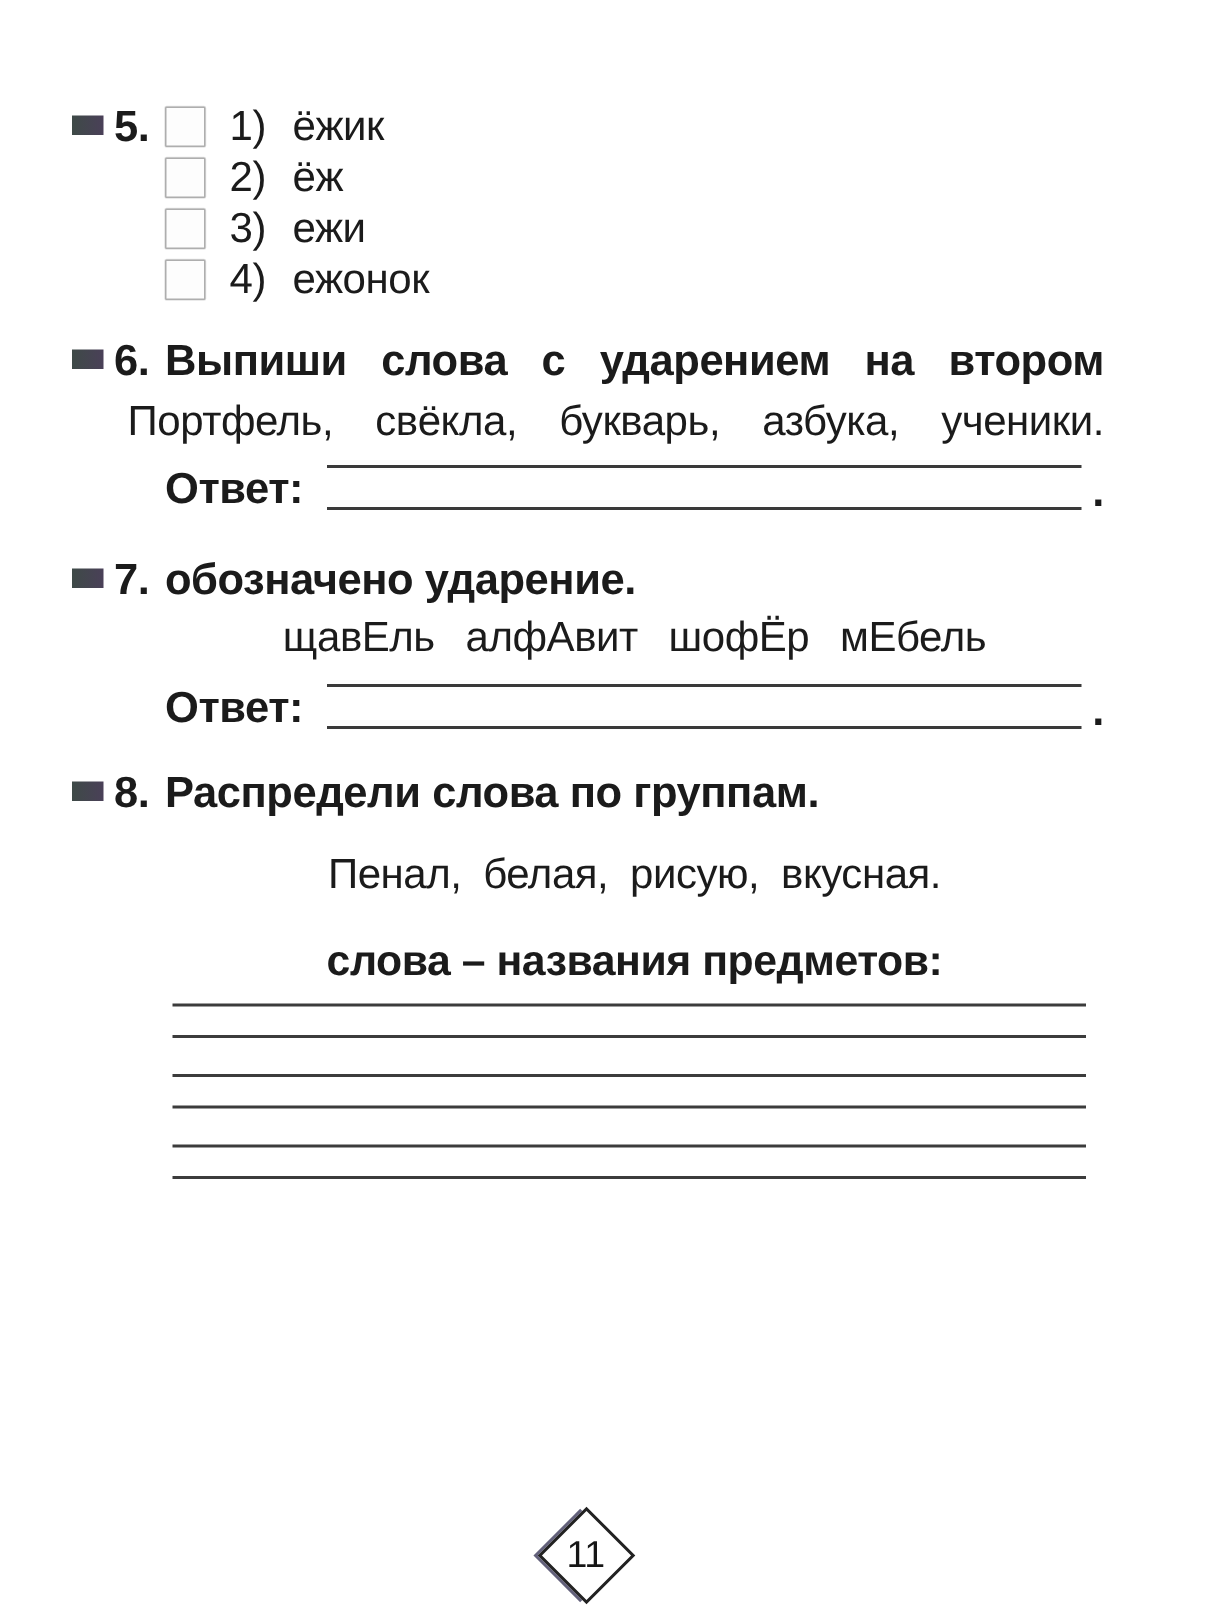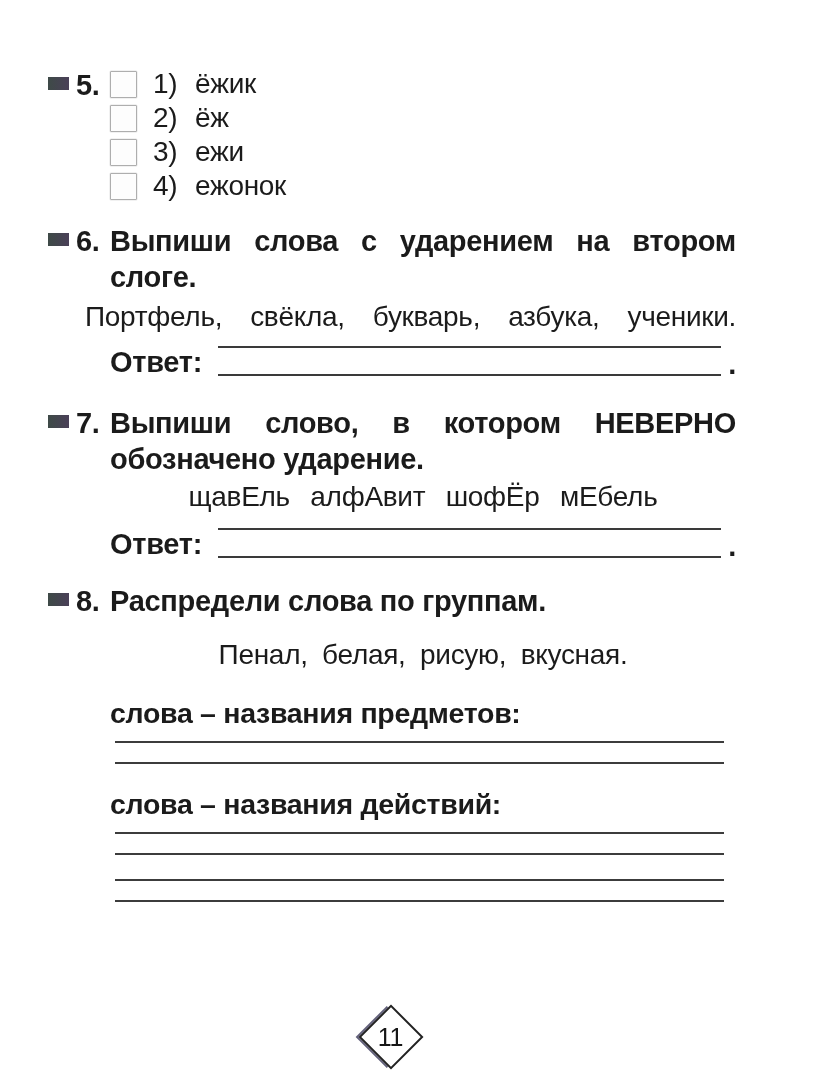--- a/index.html
+++ b/index.html
@@ -51,21 +51,21 @@
   .answer{display:flex;align-items:flex-end;margin-top:10px;}
   .alabel{font-size:29px;font-weight:bold;line-height:34px;flex:0 0 auto;text-align:right;}
   .alines{
     flex:1;height:26px;margin-left:16px;margin-bottom:3px;
     border-top:2px solid #3a3a3a;border-bottom:2px solid #3a3a3a;
   }
   .aperiod{font-size:29px;font-weight:bold;margin-left:7px;line-height:30px;flex:0 0 auto;}
 
   
   .group{margin-top:24px;}
-  .g1{}
+  .g1{text-align:center;}
   .glabel{font-size:28.5px;font-weight:bold;line-height:32px;}
   .glines{
     margin-top:12px;margin-left:5px;margin-right:12px;height:19px;
     border-top:2px solid #3c3c3c;border-bottom:2px solid #3c3c3c;
   }
 
   
   .t6{margin-top:20px;}
   .t7{margin-top:26px;}
   .t8{margin-top:22px;}
@@ -115,35 +115,33 @@
         <span class="oword">ежонок</span>
       </div>
     </div>
   </section>
 
   <section class="task t6">
     <div class="head">
       <span class="bullet"></span>
       <span class="tnum">6.</span>
       <div class="tl stretch">Выпиши слова с ударением на втором</div>
-      <div class="tl">слоге.</div>
     </div>
     <div class="words-justify">Портфель, свёкла, букварь, азбука, ученики.</div>
     <div class="answer">
       <span class="alabel">Ответ:</span>
       <span class="alines"></span>
       <span class="aperiod">.</span>
     </div>
   </section>
 
   <section class="task t7">
     <div class="head">
       <span class="bullet"></span>
       <span class="tnum">7.</span>
-      <div class="tl stretch">Выпиши слово, в котором НЕВЕРНО</div>
       <div class="tl">обозначено ударение.</div>
     </div>
     <div class="words-center ws-wide mt2">щавЕль алфАвит шофЁр мЕбель</div>
     <div class="answer mt12">
       <span class="alabel">Ответ:</span>
       <span class="alines"></span>
       <span class="aperiod">.</span>
     </div>
   </section>
 
@@ -153,21 +151,20 @@
       <span class="tnum">8.</span>
       <div class="tl">Распредели слова по группам.</div>
     </div>
     <div class="words-center ws-med mt6">Пенал, белая, рисую, вкусная.</div>
 
     <div class="group g1">
       <div class="glabel">слова – названия предметов:</div>
       <div class="glines"></div>
     </div>
     <div class="group">
-      <div class="glabel">слова – названия действий:</div>
       <div class="glines"></div>
     </div>
     <div class="group">
       <div class="glines"></div>
     </div>
   </section>
 
 </div>
 
 <div class="page-num">

